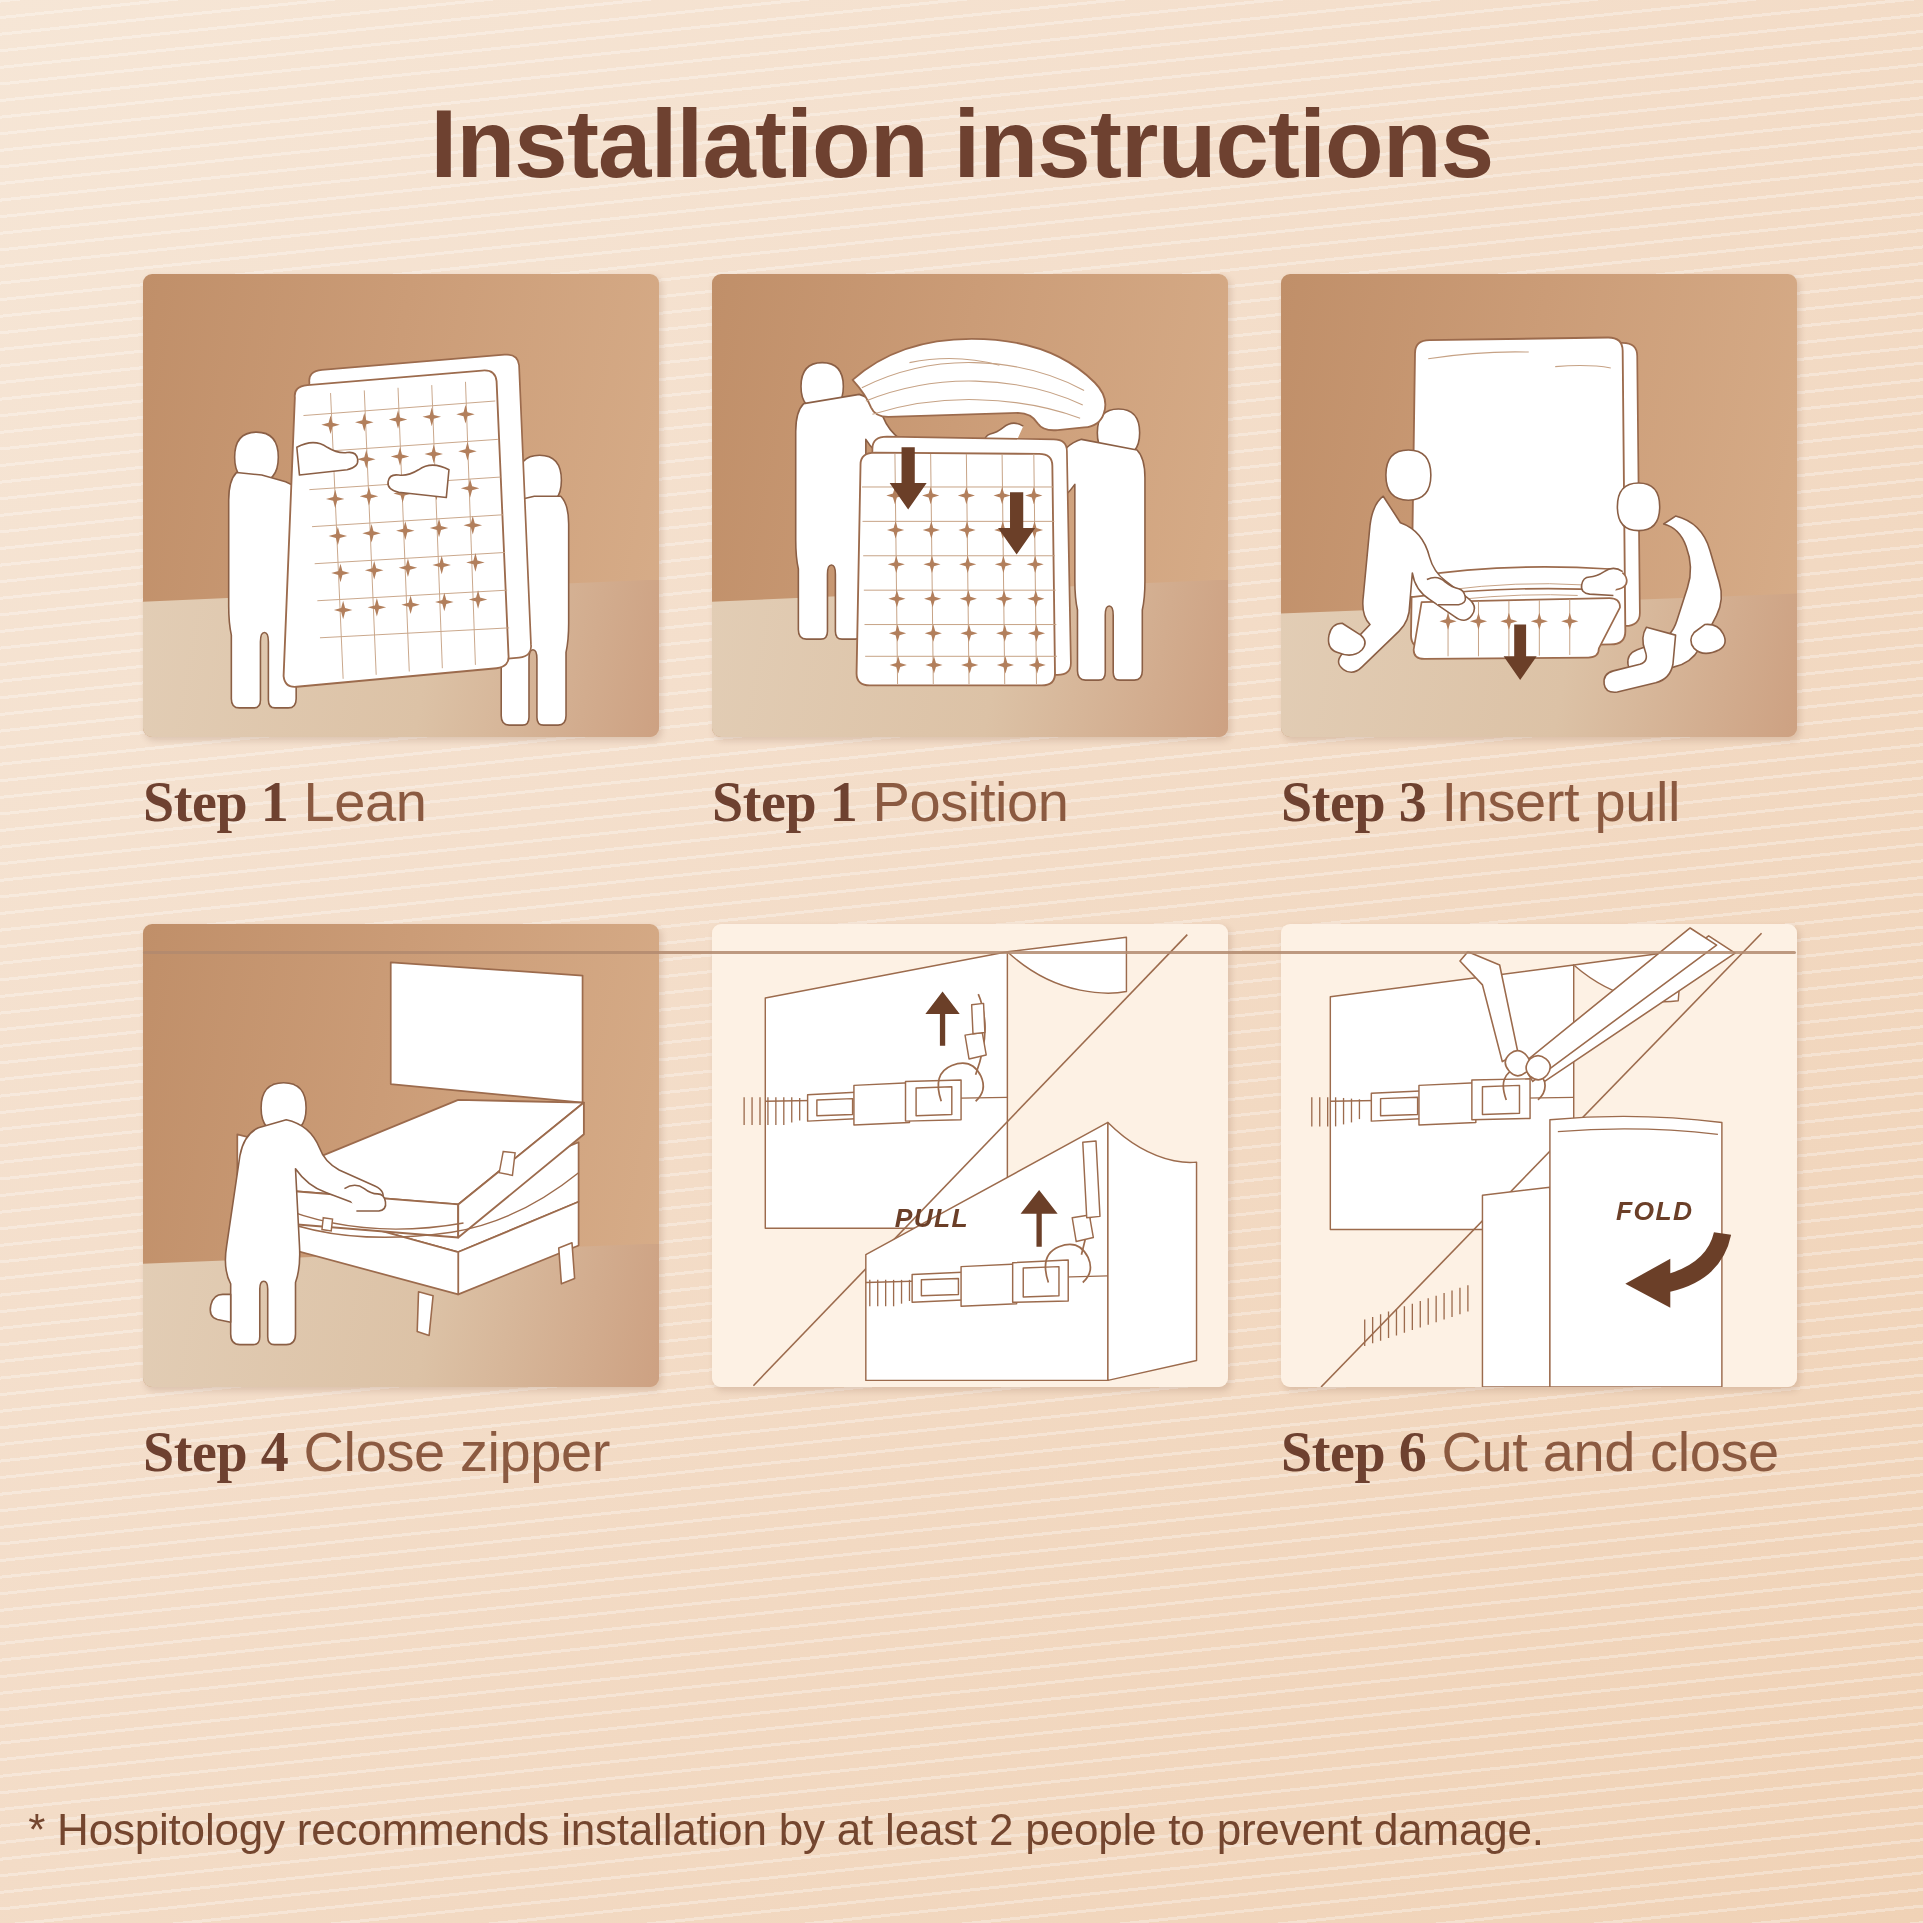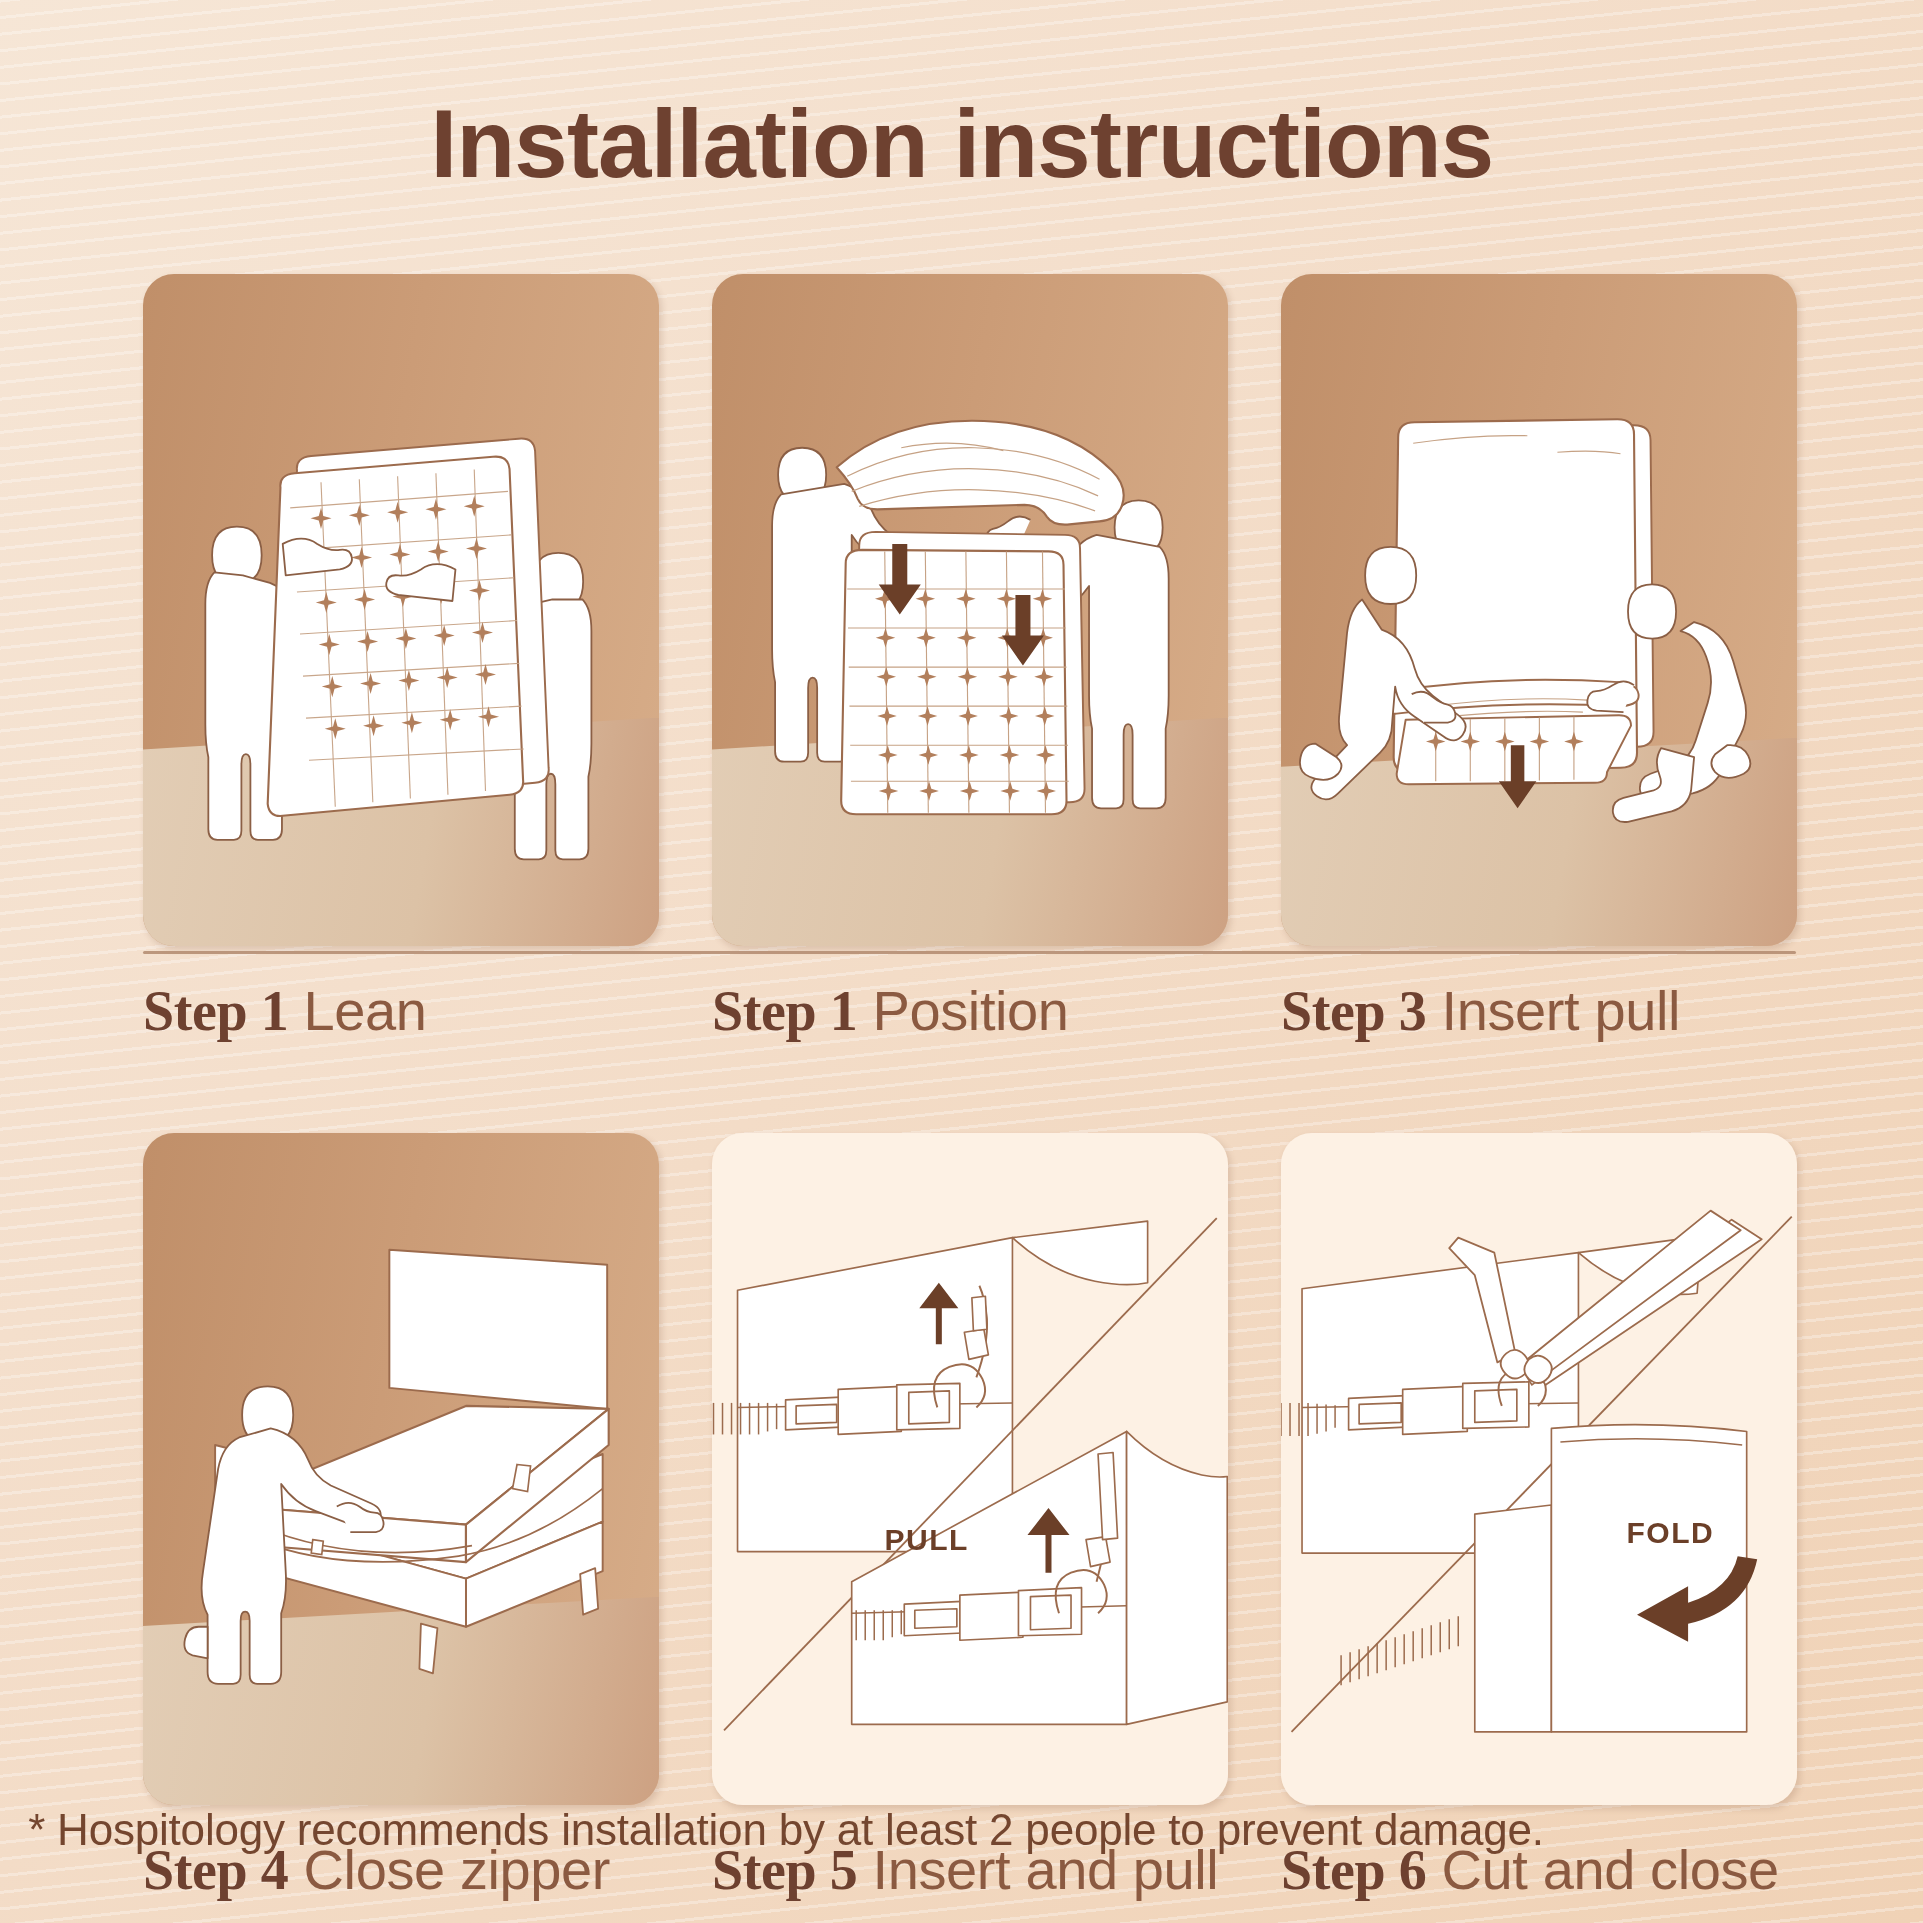--- a/index.html
+++ b/index.html
@@ -20,24 +20,25 @@
     font-size:96px; font-weight:bold; letter-spacing:-0.8px;
     color:#6e4130;
   }
 
   
   .grid{position:absolute; top:274px; left:143px; width:1653px;}
   .row{display:flex; gap:53px;}
   .cell{width:516px;}
 
   .panel{
-    width:516px; height:672px;
-    border-radius:31px;
+    width:516px; height:463px;
+    border-radius:9px;
     position:relative; overflow:hidden;
     box-shadow:2.3px 3.8px 6.8px rgba(120,80,55,.18);
+    font-style:italic;
   }
   .scene{position:absolute;inset:0;}
   svg.art{position:absolute;inset:0;width:100%;height:100%;display:block;}
 
   
   .wall{position:absolute;left:0;top:0;width:100%;height:100%;
         background:linear-gradient(100deg,#c08f69 0%,#cb9c77 45%,#d7ad89 100%);}
   .floor{position:absolute;left:0;bottom:0;width:100%;height:34%;
          background:linear-gradient(100deg,#e2cdb5 0%,#dcc2a6 55%,#cda182 100%);
          clip-path:polygon(0 14%,100% 0,100% 100%,0 100%);}
@@ -480,24 +481,20 @@
           </g>
           <g fill="#ffffff" stroke="#9c6b4d" stroke-width="2.2" stroke-linejoin="round">
             <path d="M498 444 l26-4 l6 34 l-26 6Z"></path>
             <path d="M514 330 l20-2 l6 114 l-20 2Z"></path>
           </g>
           <g fill="#6b3f28">
             <path d="M444 438 l-24 0 l28-36 l28 36 l-24 0 l0 50 l-8 0Z"></path>
           </g>
           <text x="342" y="458" text-anchor="end" font-family="Liberation Sans, sans-serif" font-size="40" font-weight="bold" fill="#6b3f28" letter-spacing="2">PULL</text>
         </svg>
-      </div>
-      <div class="caption">
-        <span class="num">Step 5</span>
-        <span>Insert and pull</span>
       </div>
     </div>
 
     <div class="cell">
       <div class="panel">
         <div class="cream"></div>
         <svg class="art" viewBox="0 0 687 700">
 
           <g fill="#ffffff" stroke="#9c6b4d" stroke-width="2.2" stroke-linejoin="round">
             <path d="M28 110 L396 62 L396 462 L28 462 Z"></path>

